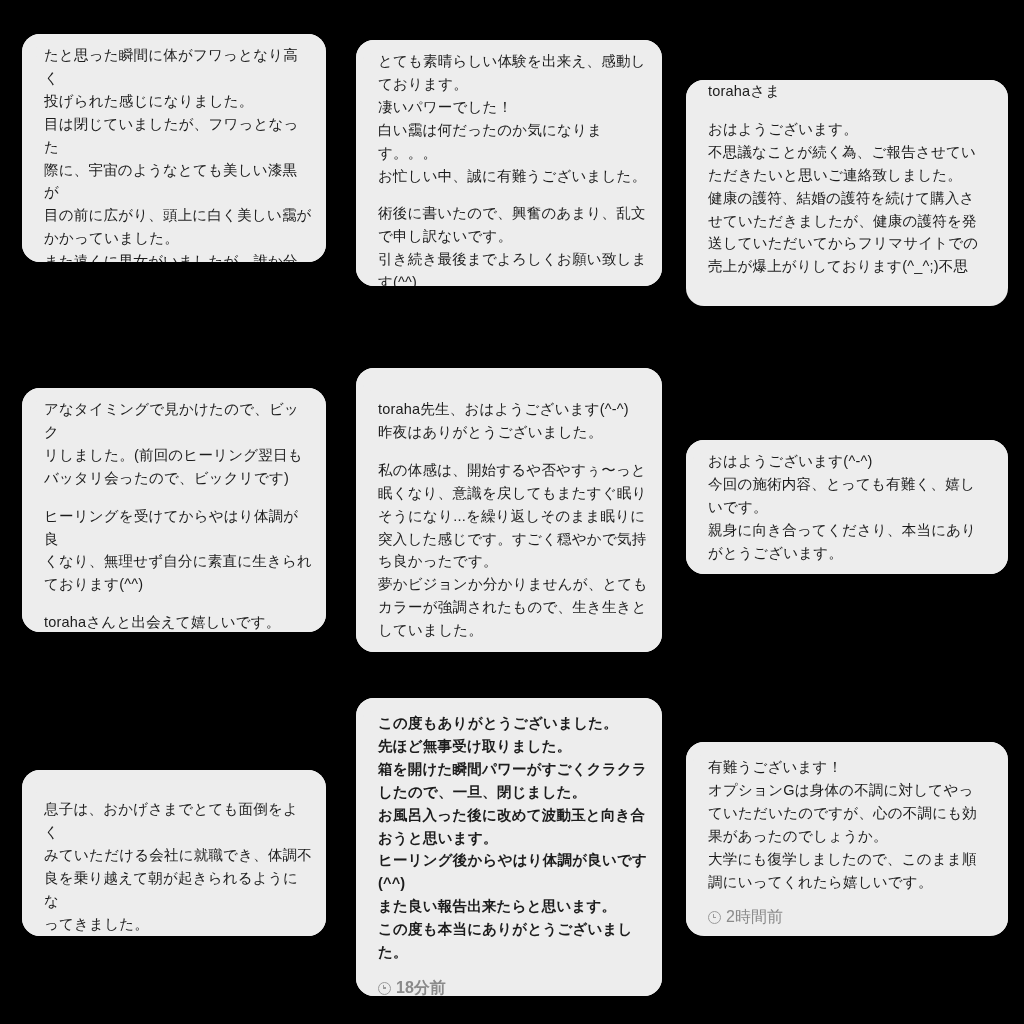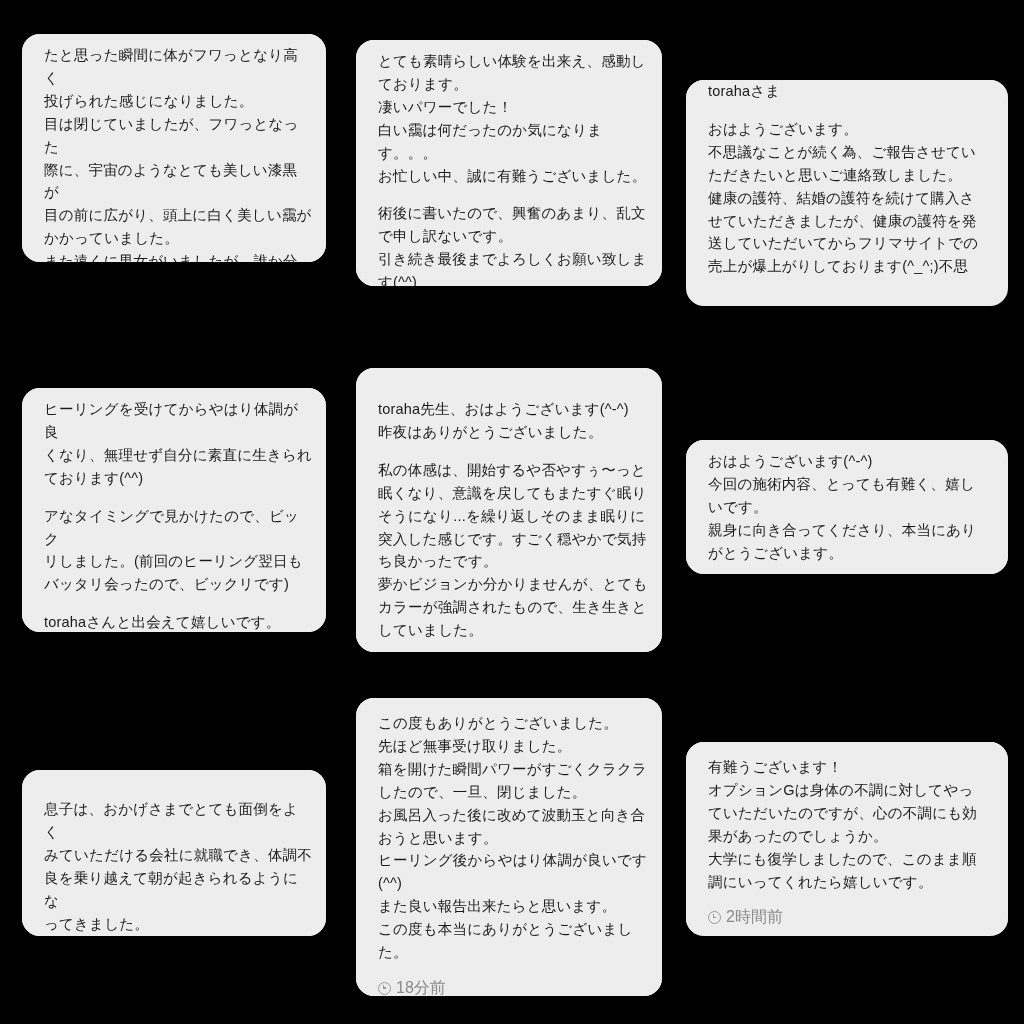--- a/index.html
+++ b/index.html
@@ -157,26 +157,26 @@
 売上が爆上がりしております(^_^;)不思</p>
       </div>
     </div>
     <div class="edge-r"></div>
   </div>
 
   <div class="cell">
     <div class="shot" style="top:48px; bottom:48px; left:22px; right:12px;">
       <div class="bubble">
         <span class="tail"></span>
+        <p class="para">アなタイミングで見かけたので、ビック
+リしました。(前回のヒーリング翌日も
+バッタリ会ったので、ビックリです)</p>
         <p class="para">ヒーリングを受けてからやはり体調が良
 くなり、無理せず自分に素直に生きられ
 ております(^^)</p>
-        <p class="para">アなタイミングで見かけたので、ビック
-リしました。(前回のヒーリング翌日も
-バッタリ会ったので、ビックリです)</p>
         <p class="para">torahaさんと出会えて嬉しいです。
 いつもありがとうございます。</p>
       </div>
     </div>
   </div>
 
   <div class="cell">
     <div class="shot" style="top:28px; bottom:28px; left:18px; right:14px;">
       <div class="bubble" style="padding-top:30px;">
         <span class="tail"></span>
@@ -216,21 +216,21 @@
 みていただける会社に就職でき、体調不
 良を乗り越えて朝が起きられるようにな
 ってきました。
 私も手の甲をはじめとした湿疹もだいぶ
 軽減しました。</p>
       </div>
     </div>
   </div>
 
   <div class="cell">
-    <div class="shot" style="top:18px; bottom:28px; left:18px; right:14px;">
+    <div class="shot" style="top:18px; bottom:28px; left:18px; right:14px;font-weight:bold;">
       <div class="bubble" style="padding-top:14px;">
         <span class="tail"></span>
         <p class="para">この度もありがとうございました。
 先ほど無事受け取りました。
 箱を開けた瞬間パワーがすごくクラクラ
 したので、一旦、閉じました。
 お風呂入った後に改めて波動玉と向き合
 おうと思います。
 ヒーリング後からやはり体調が良いです
 (^^)

